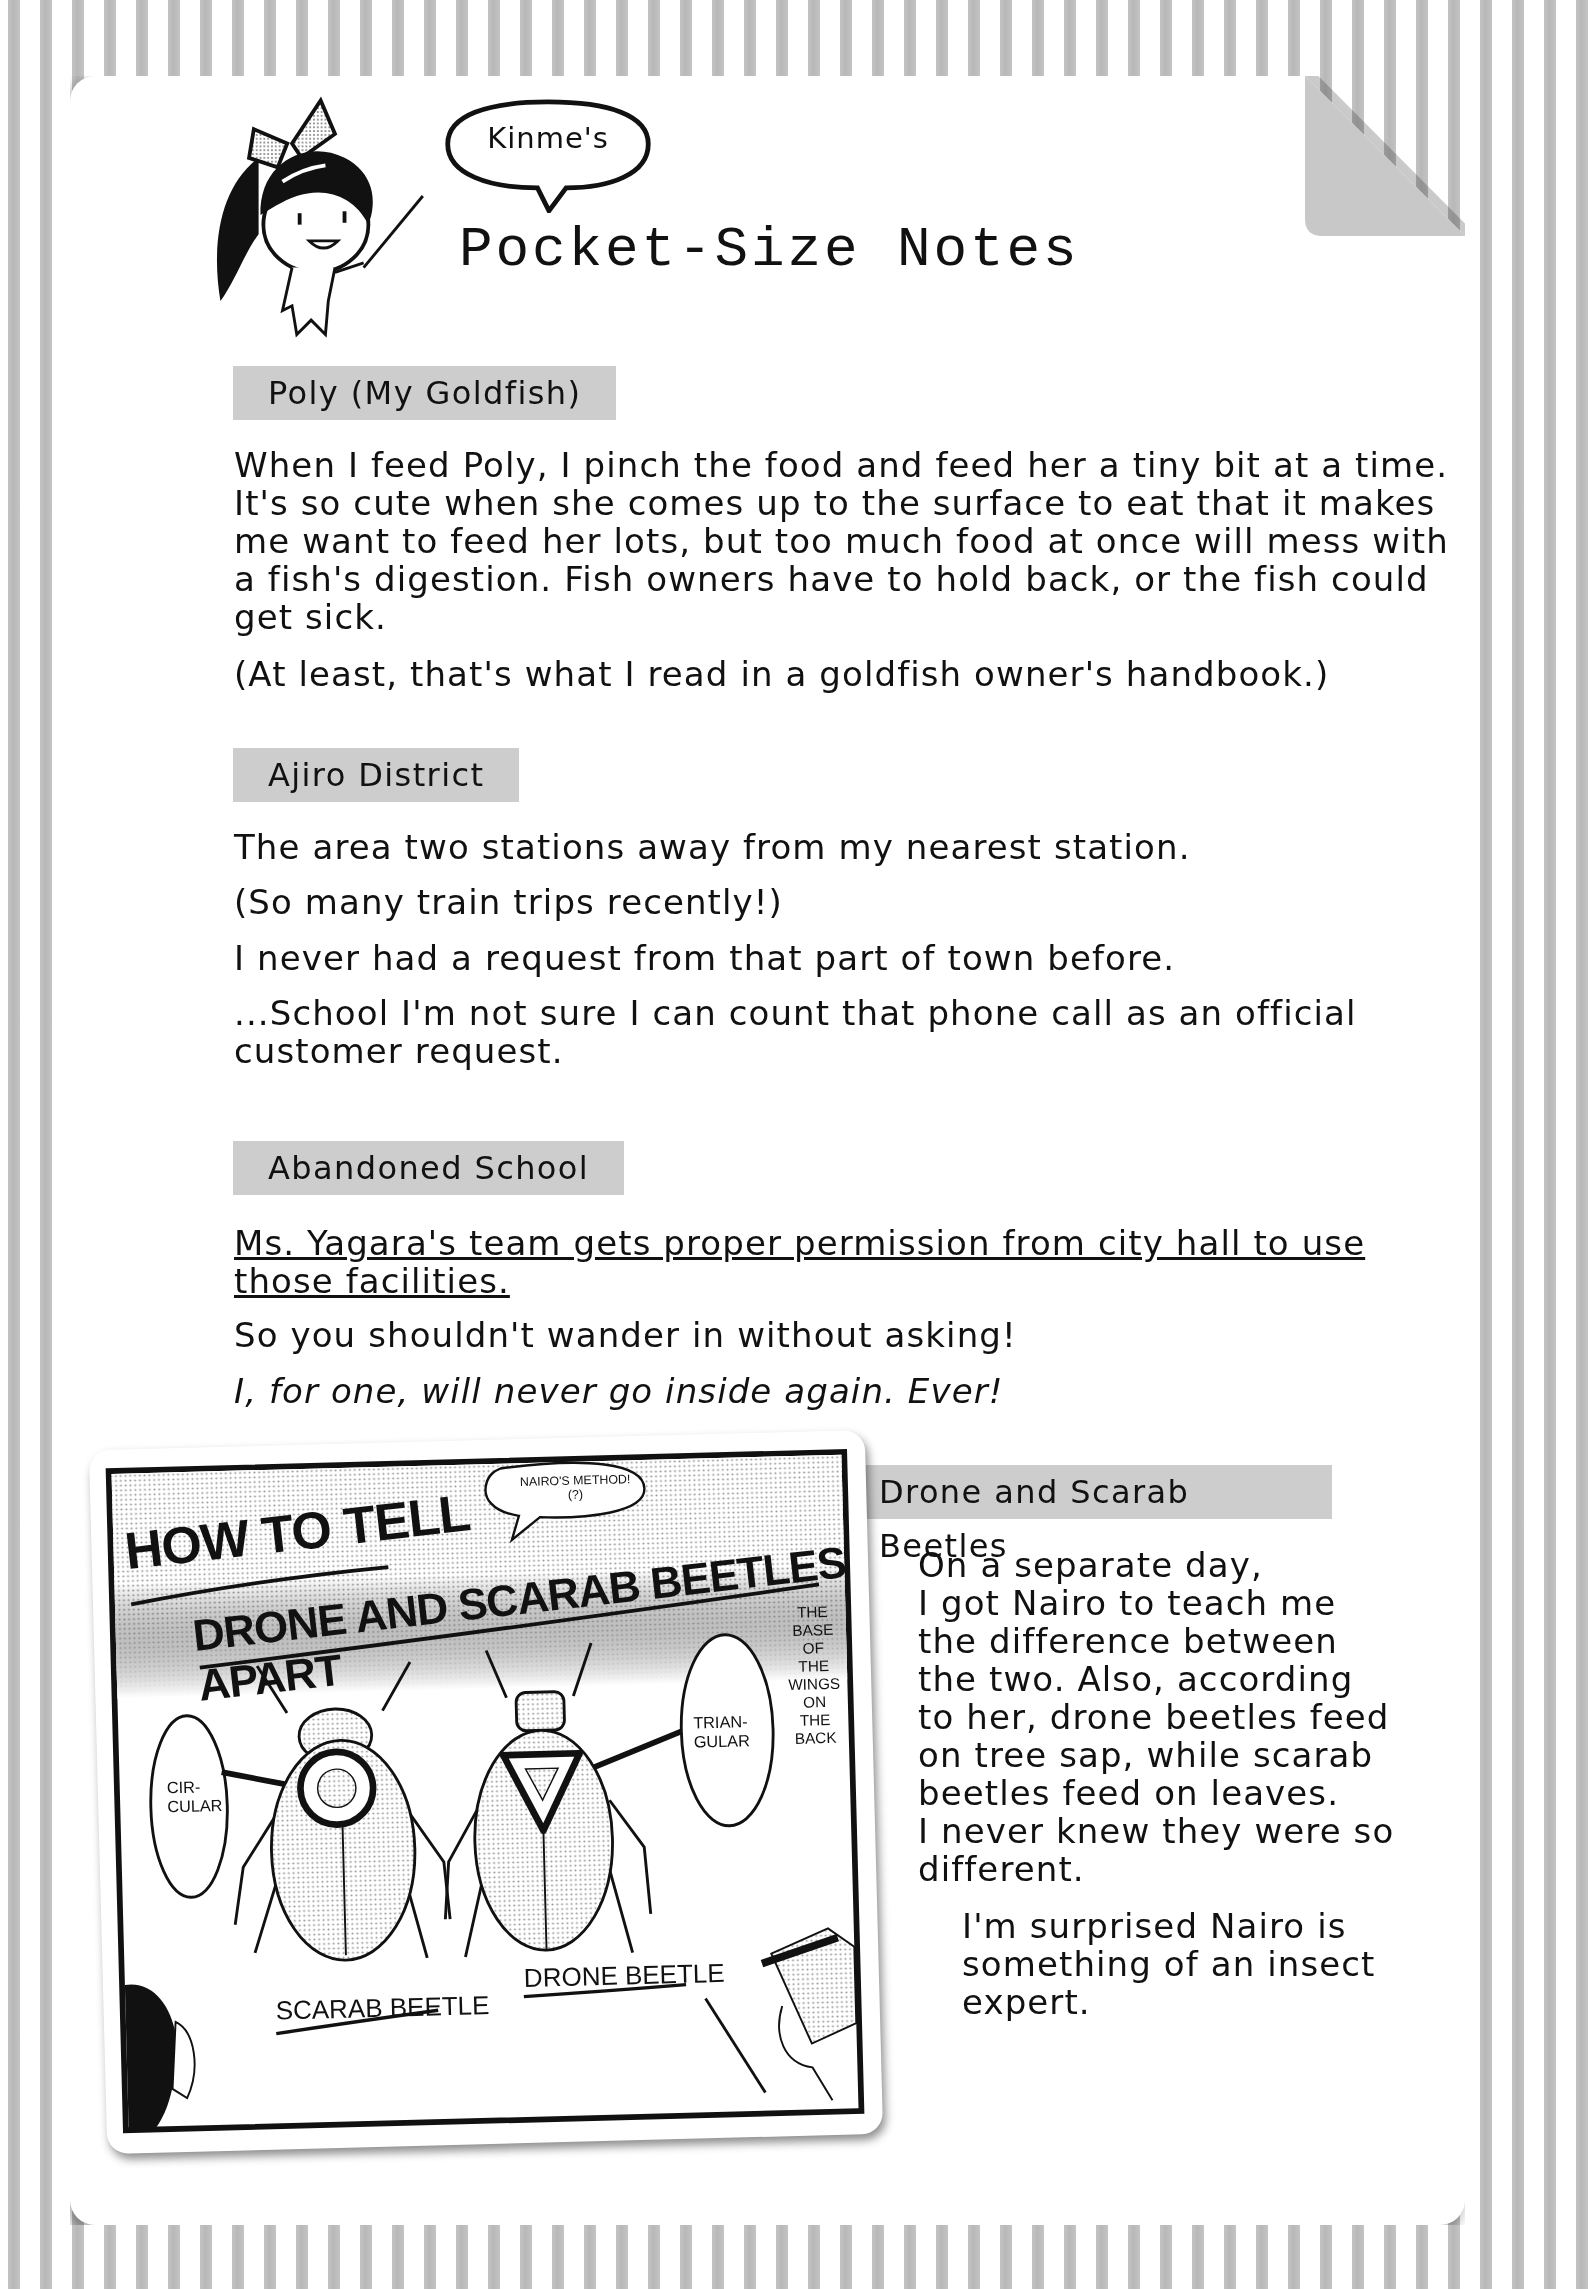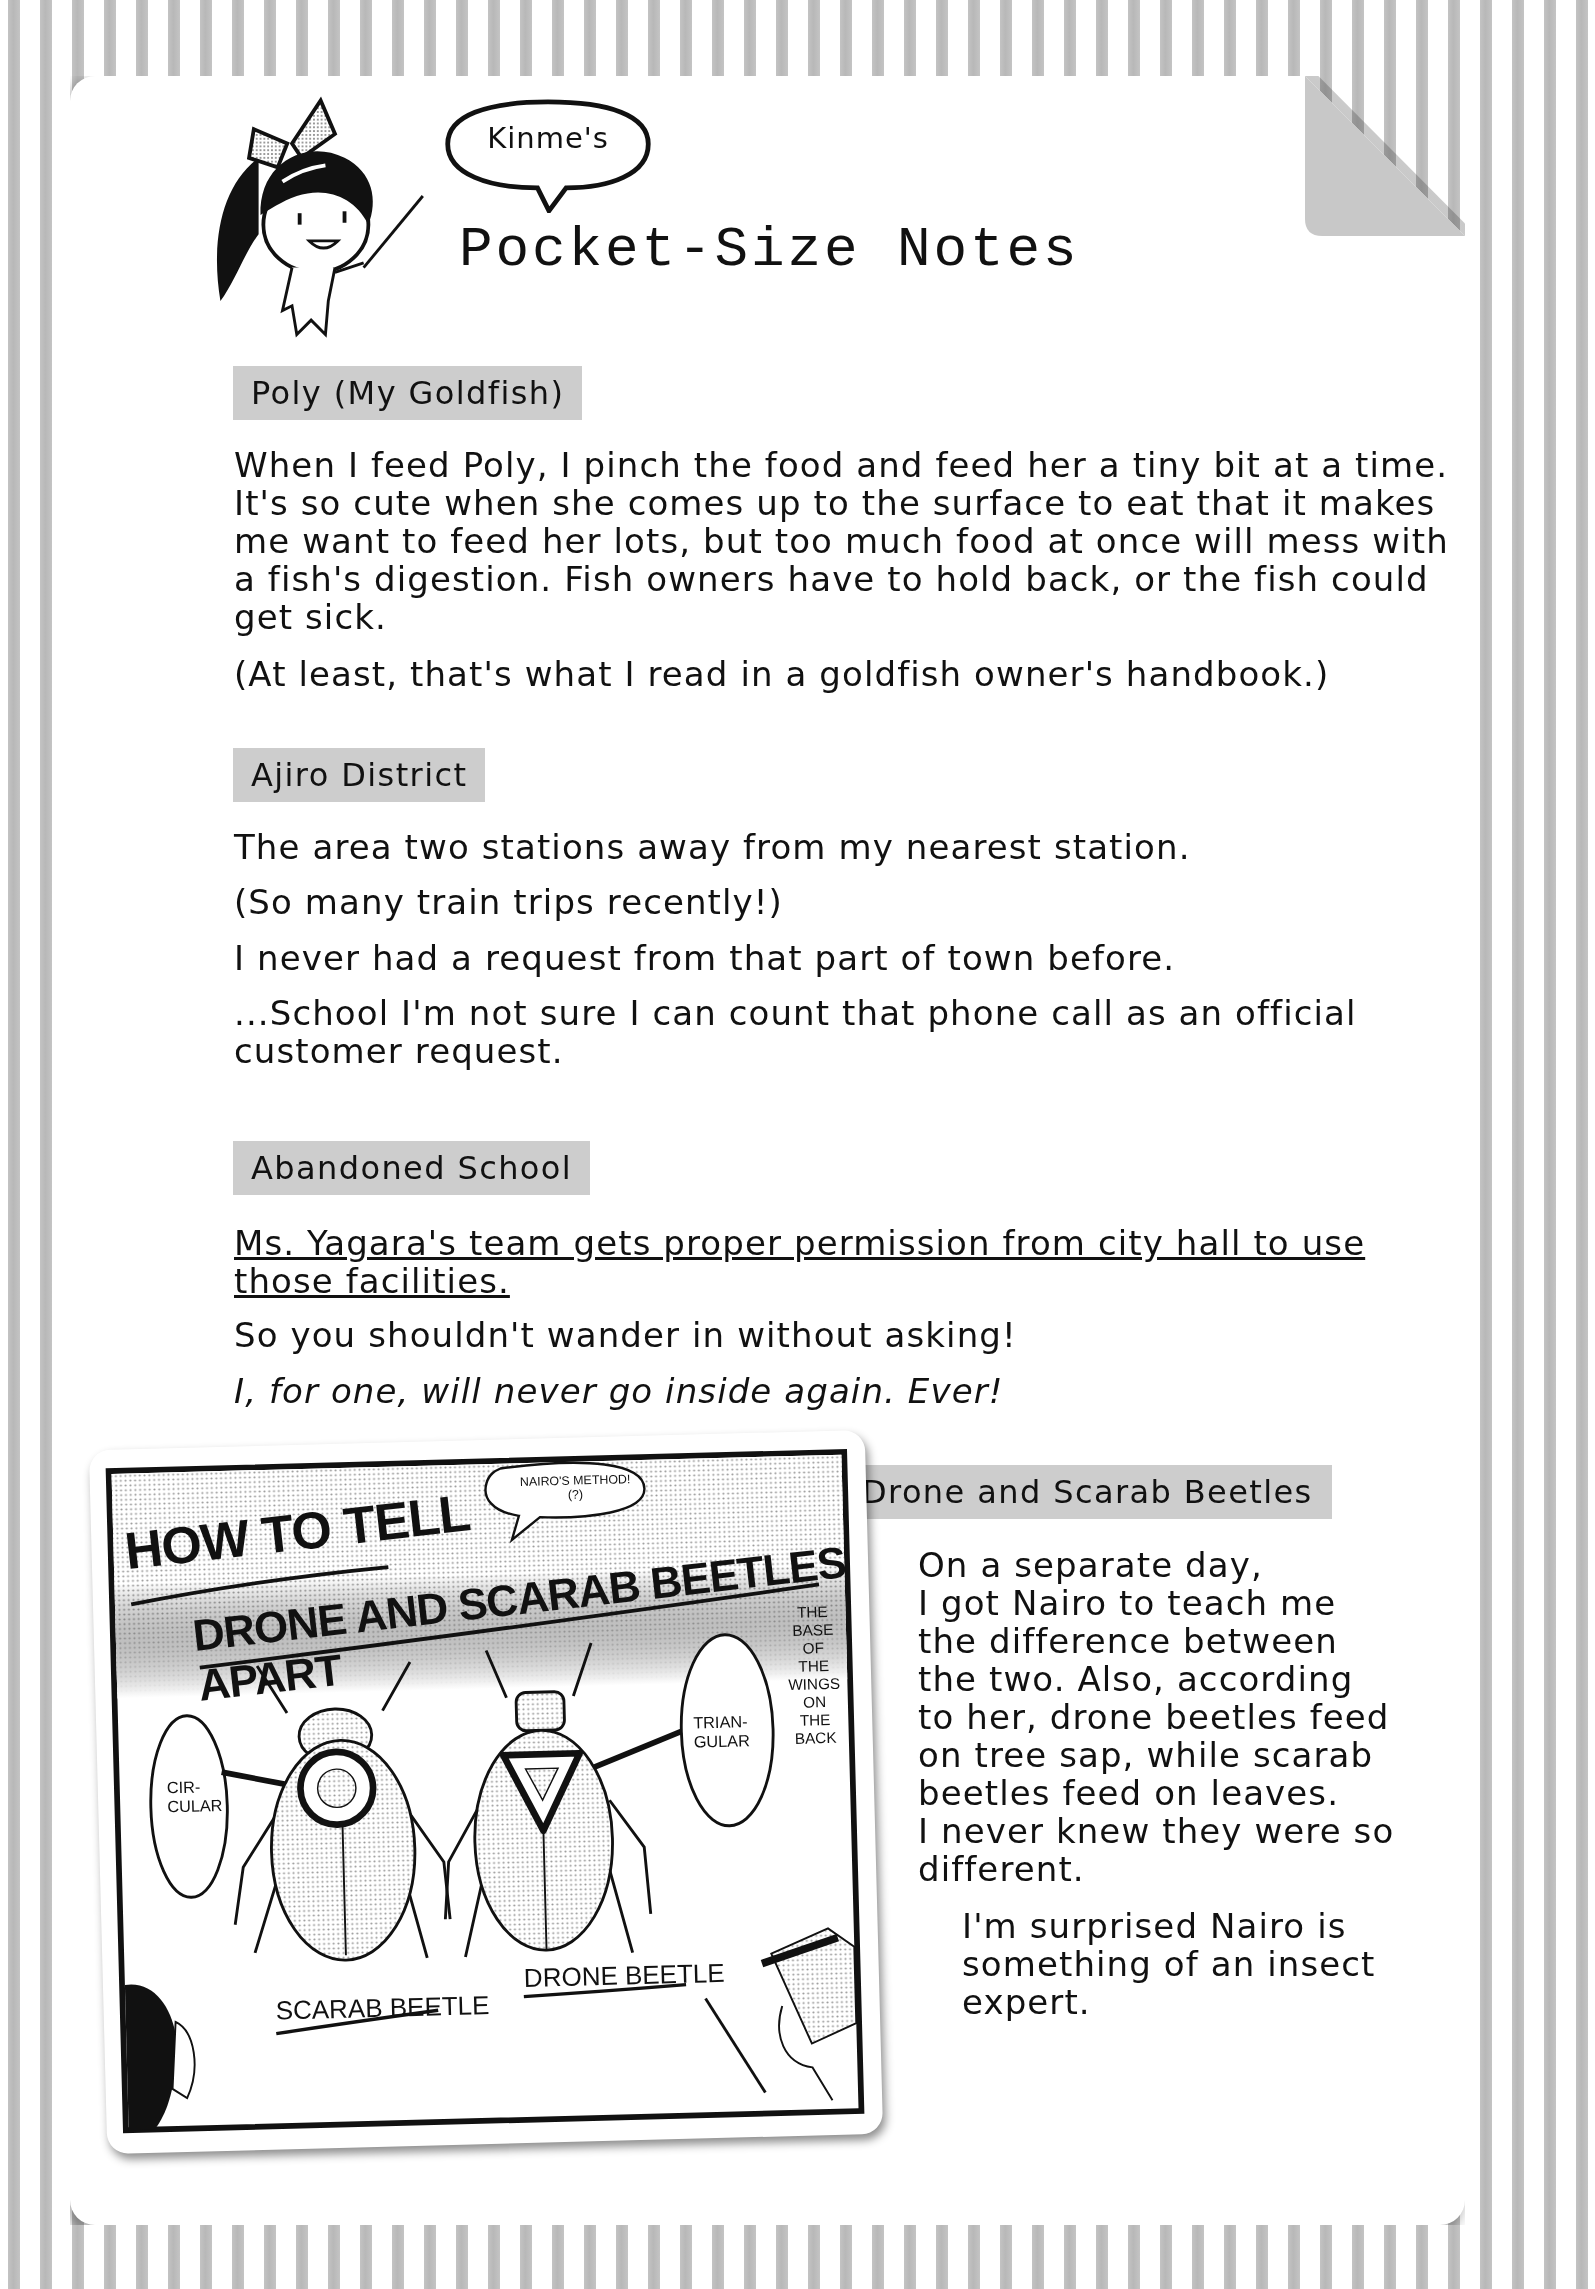--- a/index.html
+++ b/index.html
@@ -27,21 +27,21 @@
   .bubble-text {
     position: absolute; left: 0; top: 25px; width: 212px; text-align: center;
     font-size: 29px; letter-spacing: 1px;
   }
   .title {
     position: absolute; left: 459px; top: 218px; font-size: 56px; letter-spacing: 2.9px;
     font-family: Liberation Mono, monospace; font-weight: normal;
   }
   .sec-head {
     position: absolute; background: #cdcdcd; height: 54px; line-height: 54px;
-    padding: 0 18px; font-size: 32px; letter-spacing: 1.4px; box-sizing: border-box;
+    padding: 0 35px; font-size: 32px; letter-spacing: 1.4px; box-sizing: border-box;
   }
   .para {
     position: absolute; font-size: 34px; line-height: 38px; letter-spacing: 1.1px;
     margin: 0; white-space: pre;
   }
   .comic {
     position: absolute; left: 98px; top: 1440px; width: 776px; height: 704px;
     background: #fff; border-radius: 21px;
     box-shadow: 2.9px 5.7px 9.6px rgba(0,0,0,0.45);
     transform: rotate(-1.5deg);

